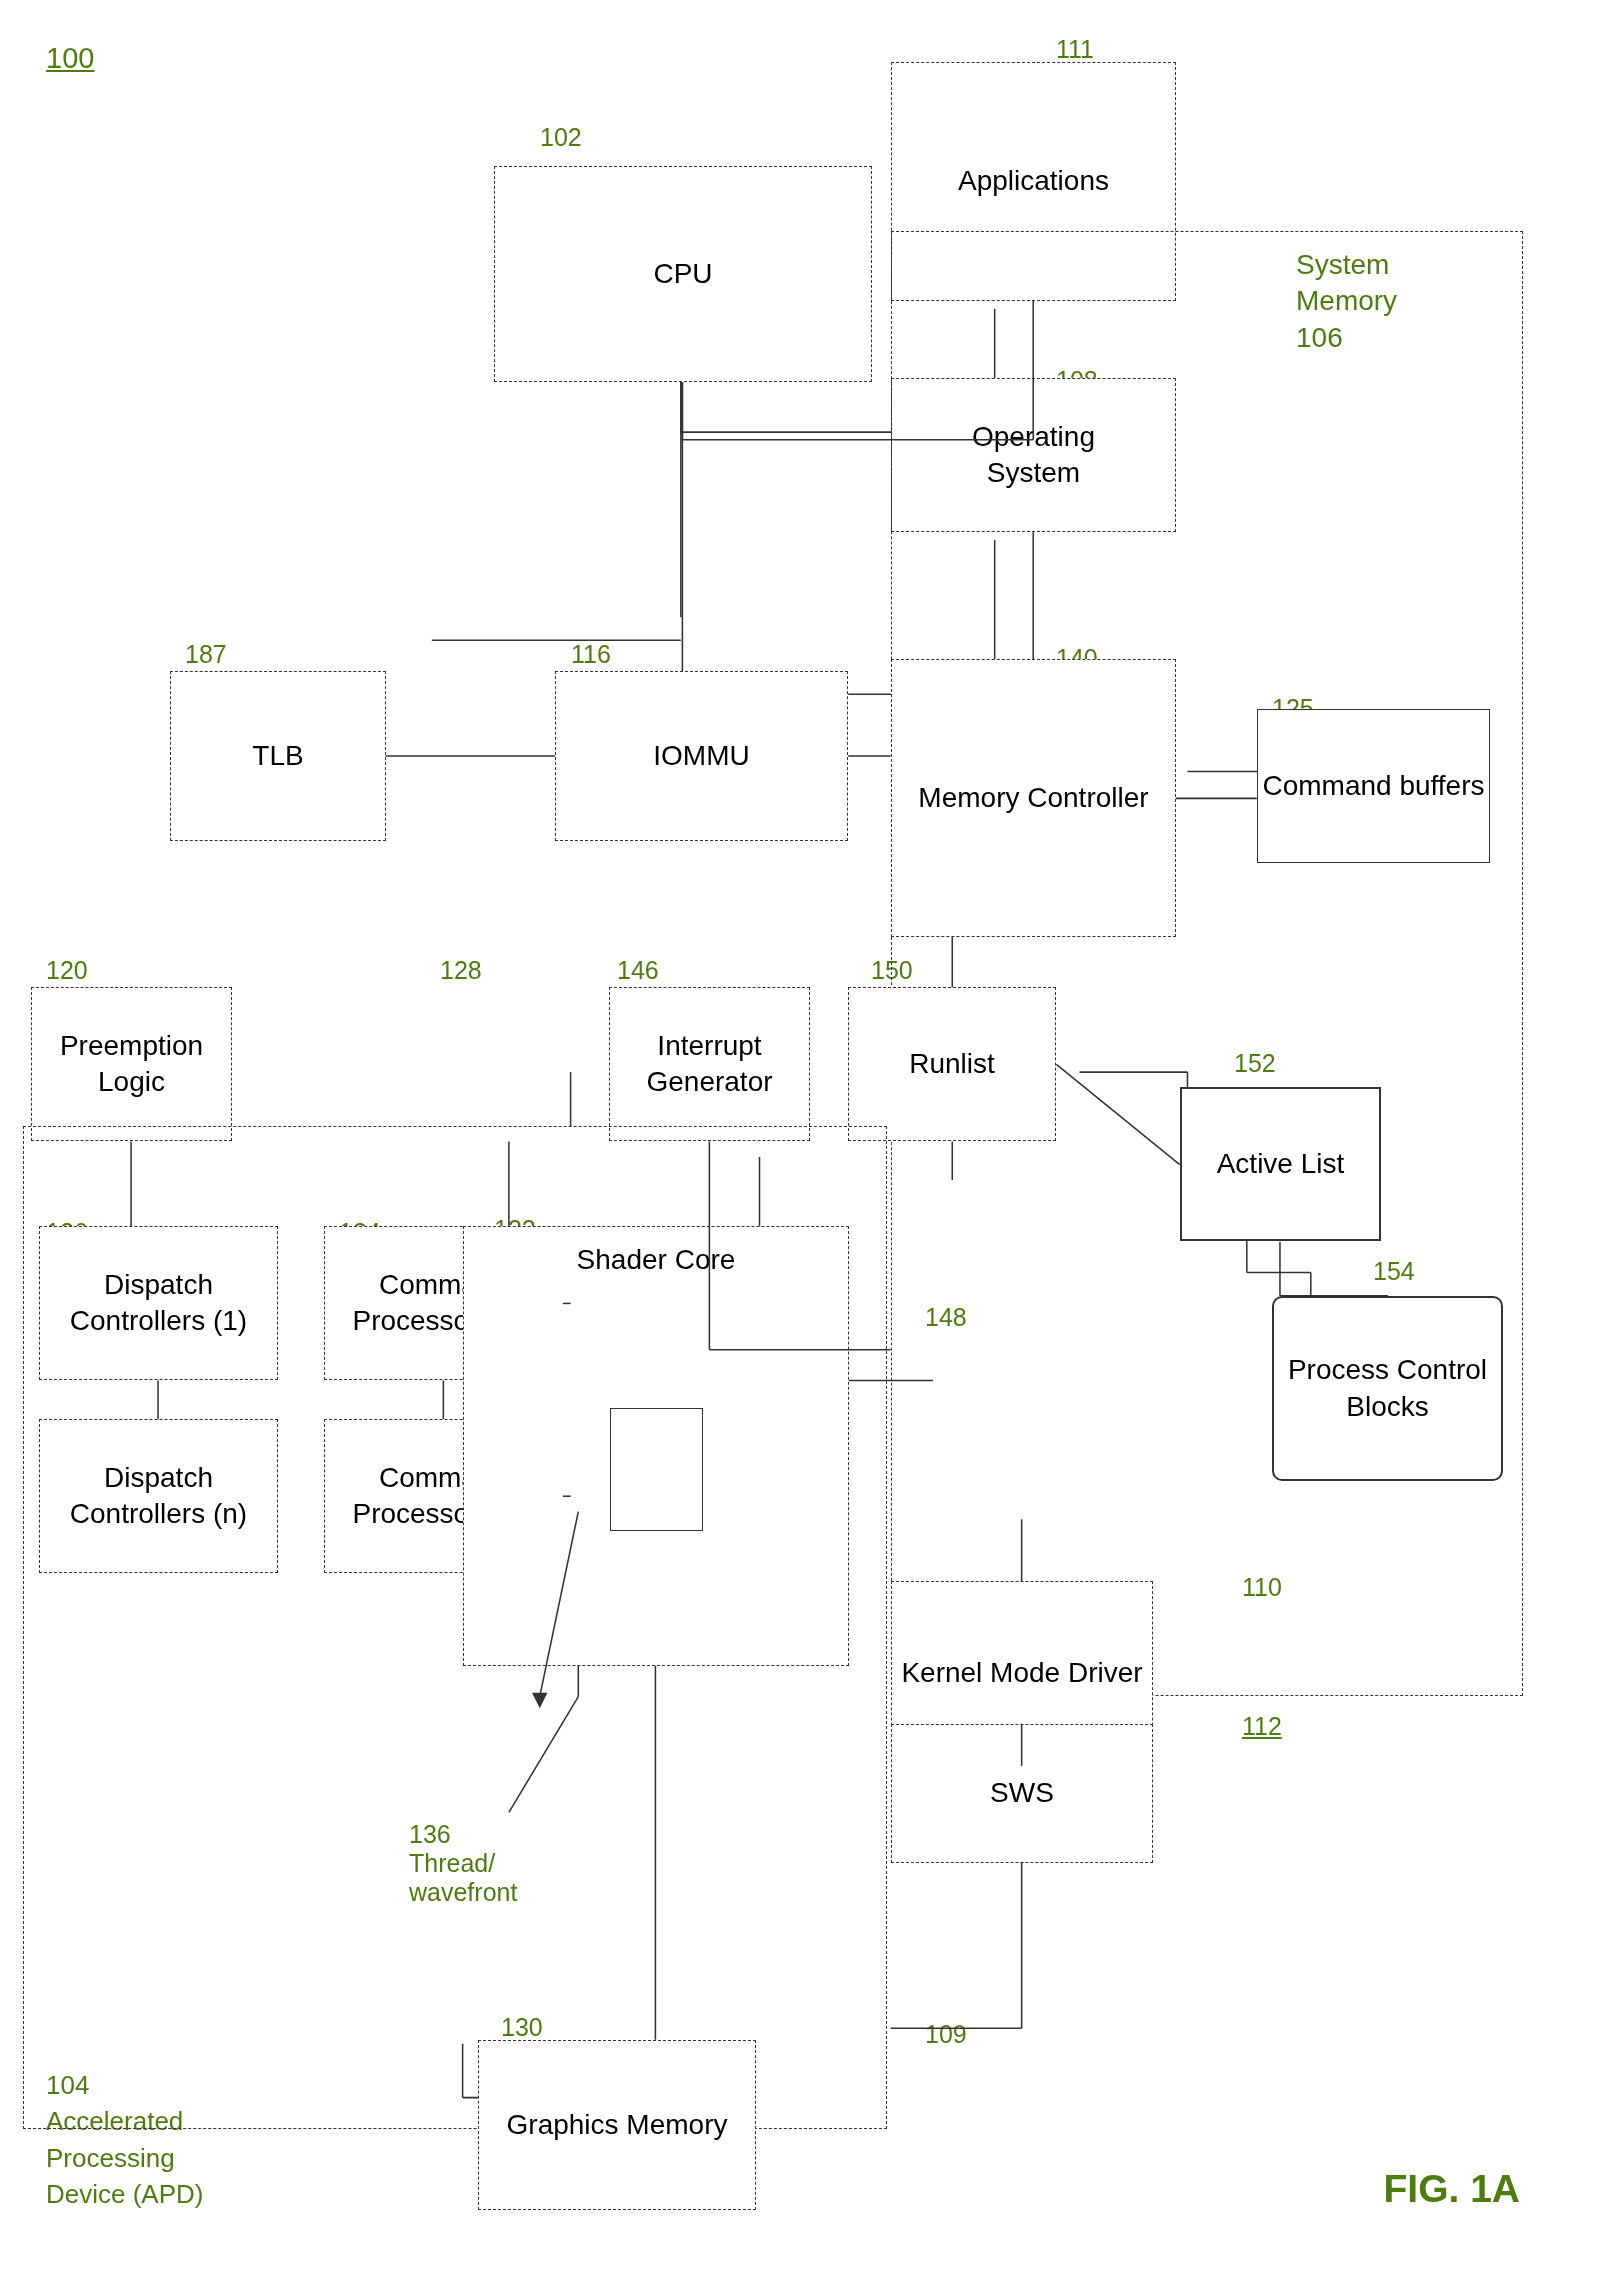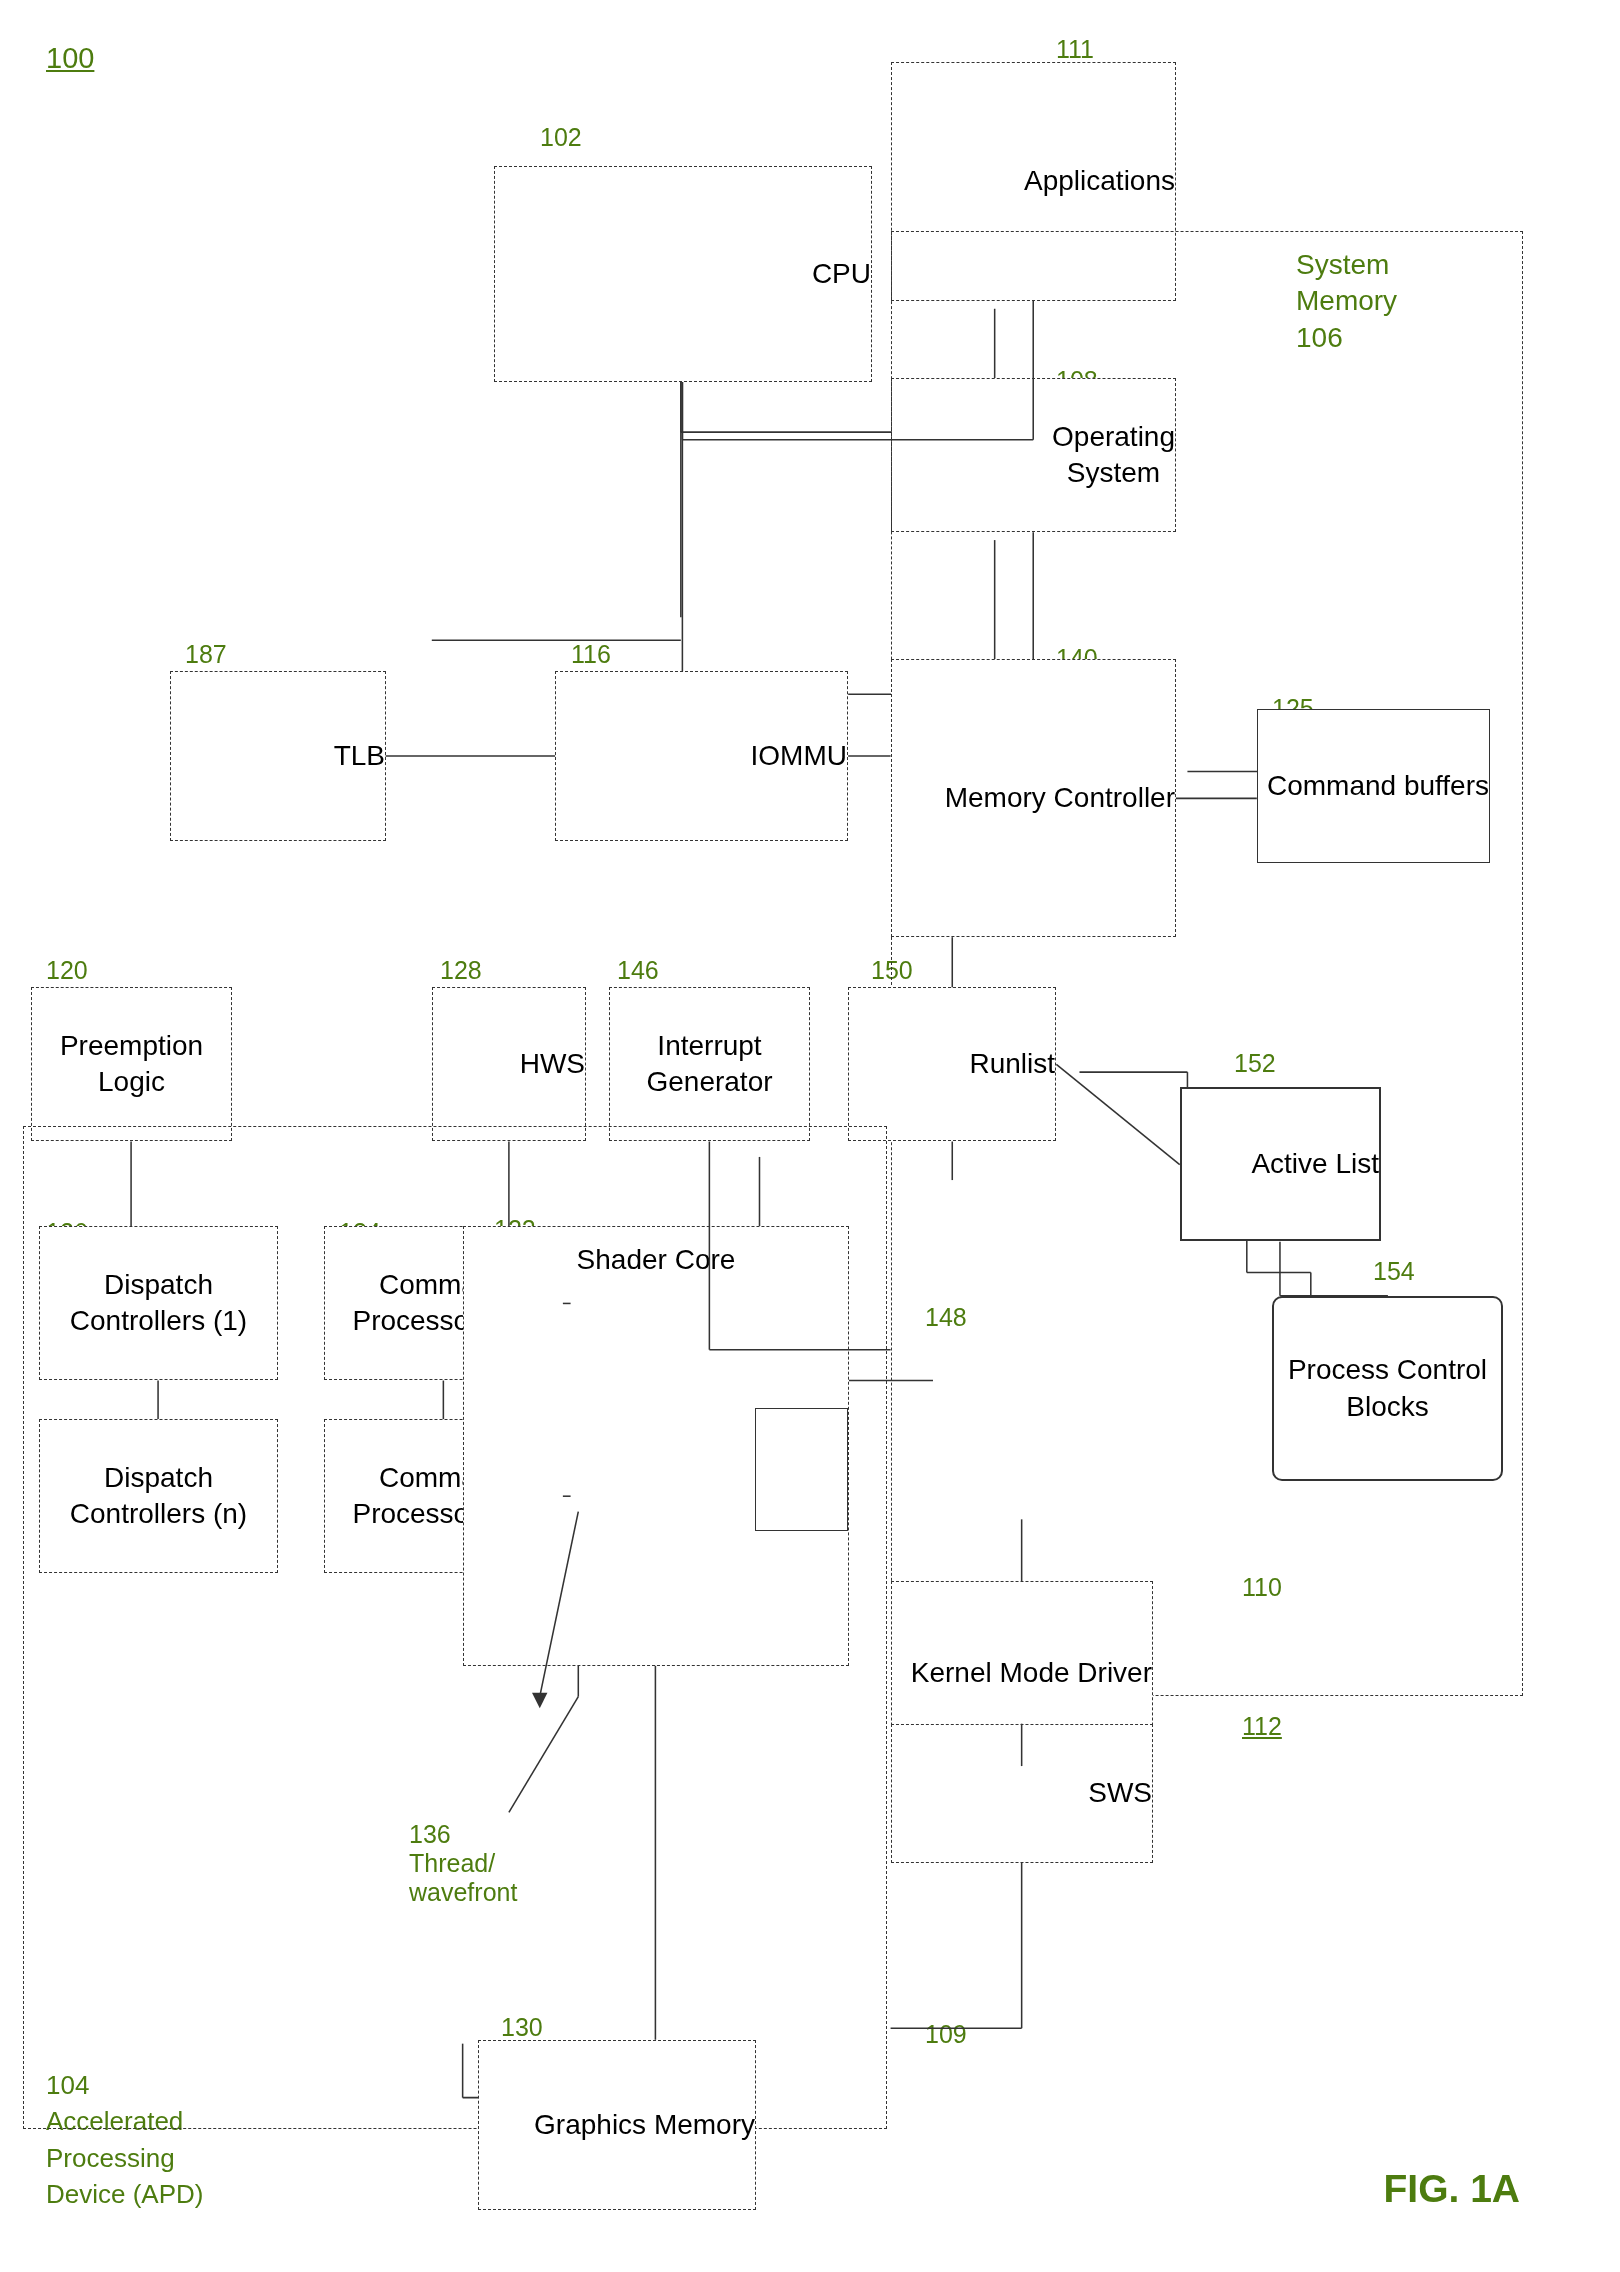--- a/index.html
+++ b/index.html
@@ -14,21 +14,21 @@
     .diagram {
       position: absolute;
       top: 0; left: 0;
       width: 100%; height: 100%;
     }
     .box {
       position: absolute;
       border: 1.5px solid #333;
       display: flex;
       align-items: center;
-      justify-content: flex-end;
+      justify-content: center;
       text-align: center;
       font-size: 28px;
       font-weight: normal;
       background: #fff;
       line-height: 1.3;
     }
     .box.dashed {
       border-style: dashed;
     }
     .box.solid {
@@ -197,23 +197,20 @@
 
   <div class="box dashed" style="left:555px; top:671px; width:293px; height:170px;">
     <span>IOMMU</span>
   </div>
 
   <div class="box dashed" style="left:31px; top:987px; width:201px; height:154px;">
     <span>Preemption
 Logic</span>
   </div>
 
-  <div class="box dashed" style="left:432px; top:987px; width:154px; height:154px;">
-    <span>HWS</span>
-  </div>
 
   <div class="box dashed" style="left:609px; top:987px; width:201px; height:154px;">
     <span>Interrupt
 Generator</span>
   </div>
 
   <div class="box dashed" style="left:848px; top:987px; width:208px; height:154px;">
     <span>Runlist</span>
   </div>
 

